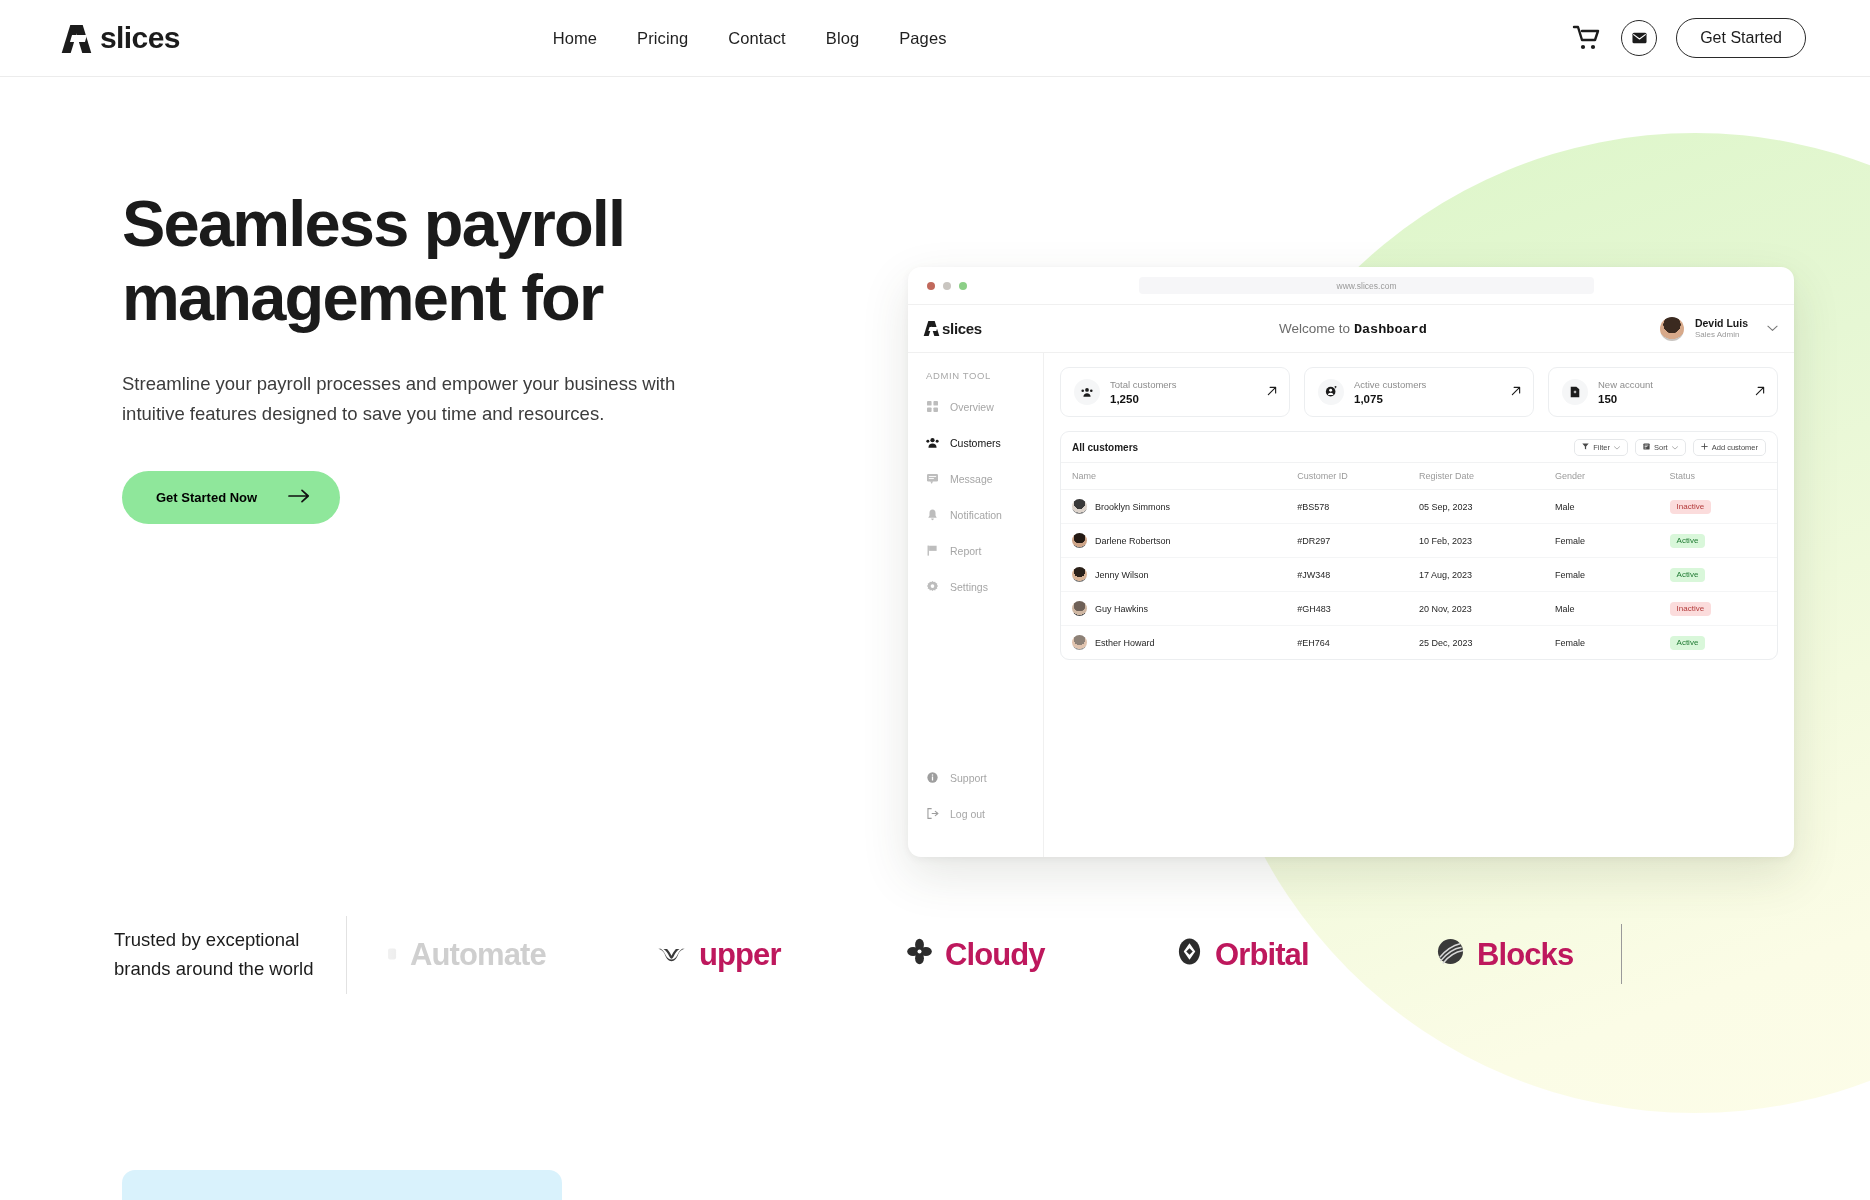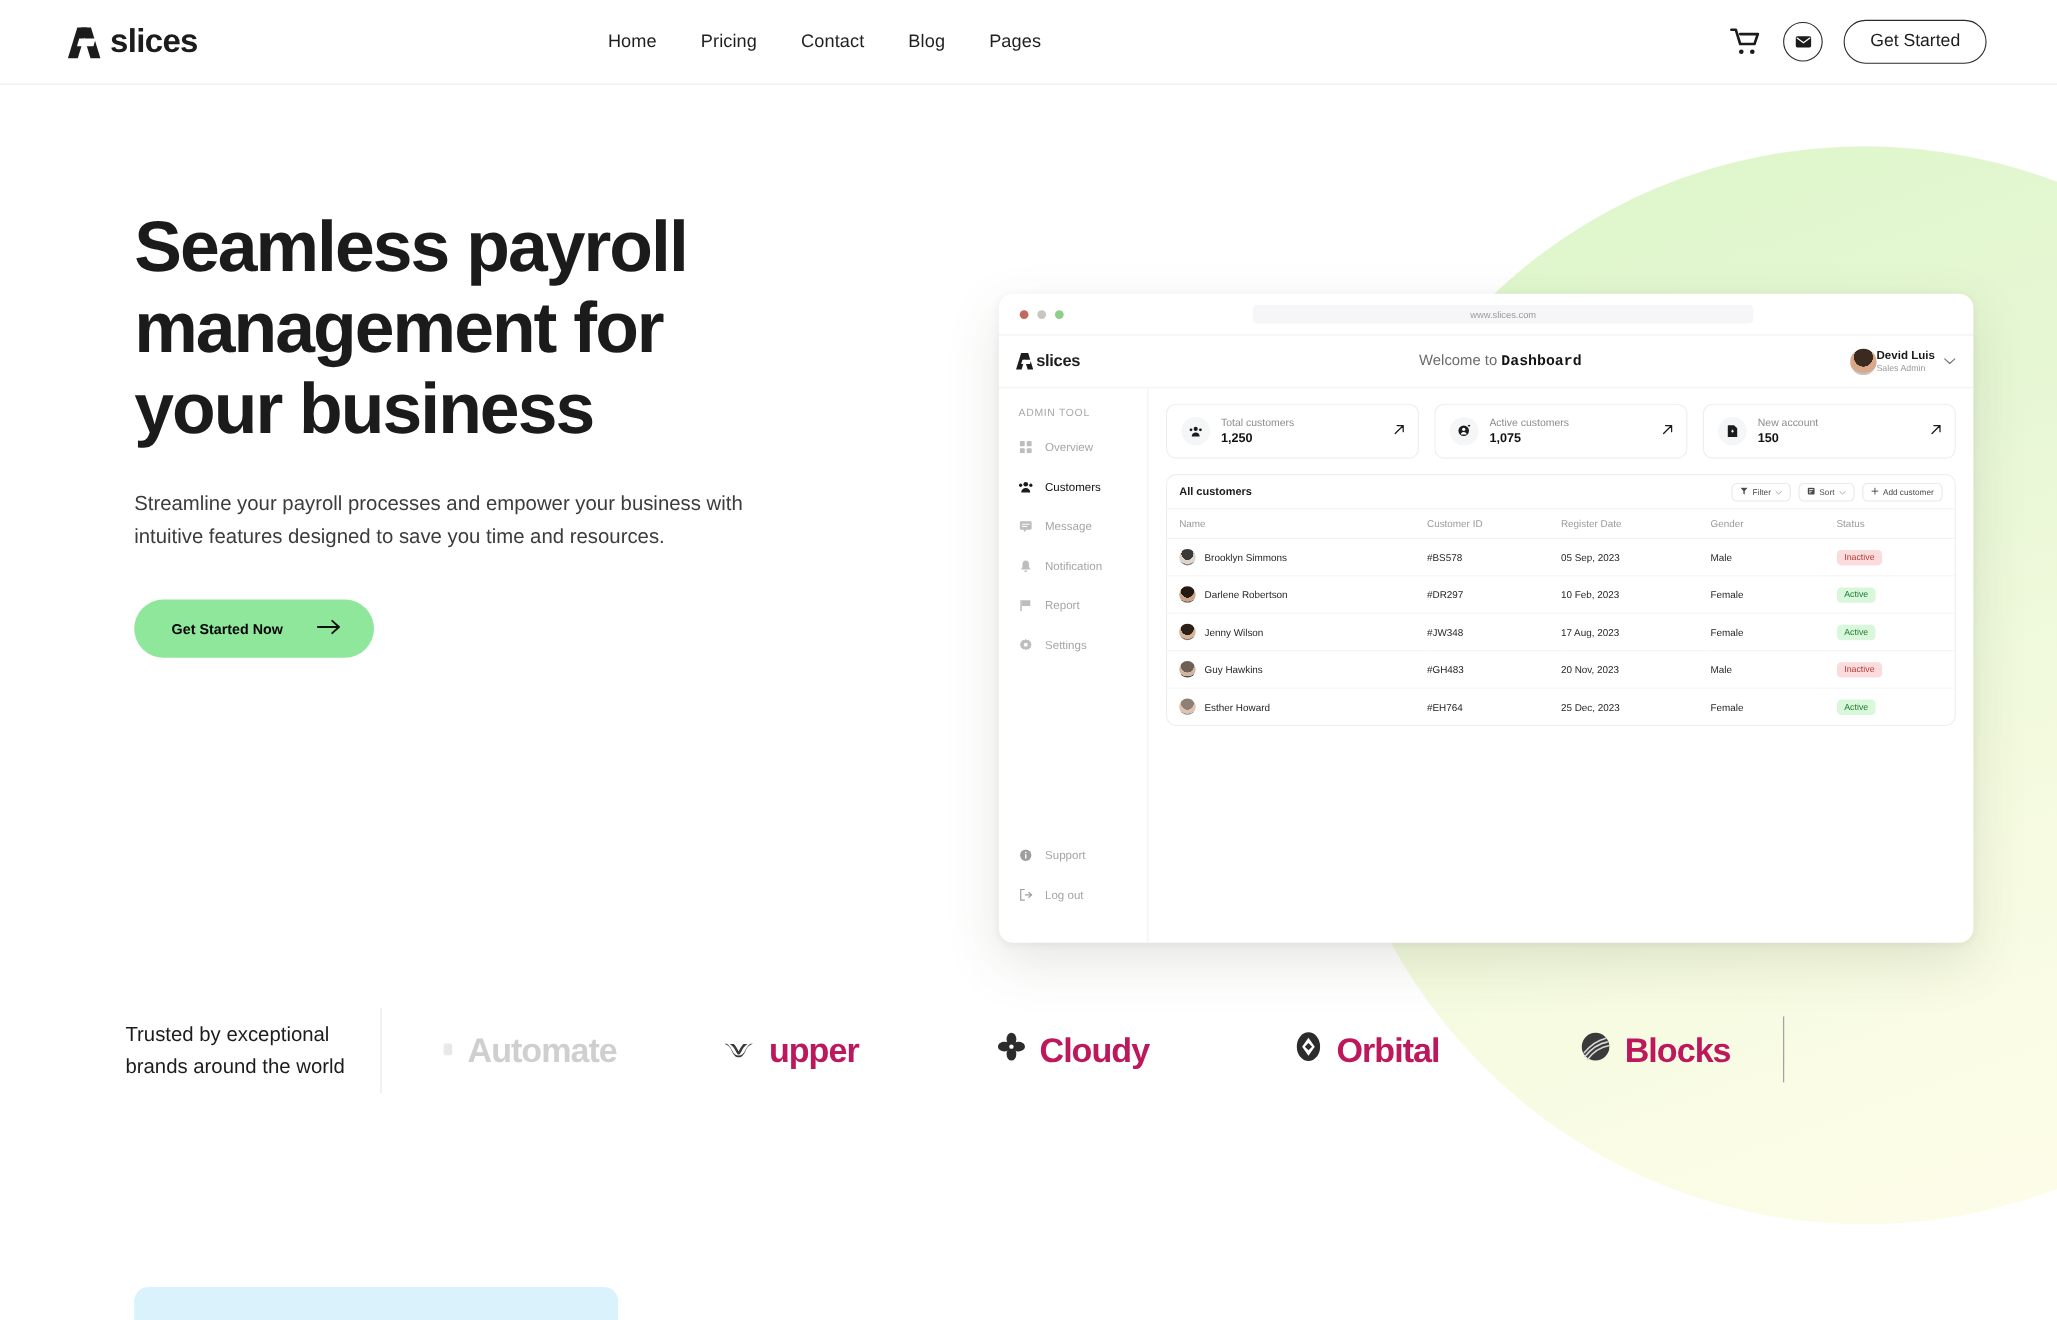--- a/index.html
+++ b/index.html
@@ -101,21 +101,21 @@
     height:48px; display:flex; align-items:center; border-bottom:1px solid #f0f0f0;
   }
   .dash-logo { display:flex; align-items:center; gap:4px; margin-left:18px; width:120px;}
   .dash-logo .lm { width:12px; height:15px; position:relative; }
   .dash-logo .lm .b1 { position:absolute; left:0; top:0; width:4.5px; height:15px; background:#1c1c1c; transform:skewX(-17deg);}
   .dash-logo .lm .b2 { position:absolute; left:6px; top:0; width:4.5px; height:15px; background:#1c1c1c; transform:skewX(17deg);}
   .dash-logo .lm .nt { position:absolute; left:2.5px; top:6px; width:7.5px; height:3.5px; background:#fff; transform:skewX(-17deg);}
   .dash-logo span { font-size:15px; font-weight:700; letter-spacing:-0.3px;}
   .welcome { margin:0 auto; font-size:13.5px; color:#6b6b6b; }
   .welcome b { color:#141414; font-weight:700;font-family:Liberation Mono, monospace; }
-  .profile { display:flex; align-items:center; gap:0; margin-right:16px; }
+  .profile { display:flex; align-items:center; gap:11px; margin-right:16px; }
   .avatar-lg {
     width:24px;height:24px;border-radius:50%;
     background:radial-gradient(circle at 50% 32%,#3b2a20 0 42%,#d7a98a 43% 70%,#c8c4c0 71%);
   }
   .pname { font-size:10.5px; font-weight:700; color:#1a1a1a; line-height:1.25;}
   .prole { font-size:8px; color:#9a9a9a; line-height:1.3;}
 
   #dash-body { display:flex; height:504px; }
   #dash-side { width:136px; border-right:1px solid #f0f0f0; padding-top:17px; position:relative;}
   .side-title { font-size:9.5px; color:#a8a8a8; letter-spacing:0.6px; margin-left:18px; margin-bottom:13px;}
@@ -230,21 +230,20 @@
     </div>
     <button class="getstarted-btn">Get Started</button>
   </div>
 </header>
 
 <section id="hero">
   <div id="hero-copy">
     <h1 id="hero-title">
       <span>Seamless payroll</span><br>
       <span>management for</span><br>
-      <span>your business</span>
     </h1>
     <p id="hero-sub">Streamline your payroll processes and empower your business with intuitive features designed to save you time and resources.</p>
     <button id="hero-cta">
       <span class="label">Get Started Now</span>
       <span>
         <svg viewBox="0 0 22 14" width="22" height="14">
           <path d="M1 7 H20 M14 1.4 L20.2 7 L14 12.6" fill="none" stroke="#111" stroke-width="1.7" stroke-linecap="round" stroke-linejoin="round"></path>
         </svg>
       </span>
     </button>
@@ -573,21 +572,21 @@
   </div>
 </section>
 
 <section id="brands">
   <div id="brands-label">Trusted by exceptional brands around the world</div>
   <div class="brand-div"></div>
 
   <div id="brand-track">
     <div class="grad-fade"></div>
 
-    <div class="brand faded" style="left:56px">
+    <div class="brand faded" style="left:41px">
       <span>
         <svg viewBox="0 0 10 24" width="9" height="22">
             <rect x="0" y="6" width="9" height="12" rx="2" fill="#e4e4e4"></rect>
           </svg>
       </span>
       <span>Automate</span>
     </div>
 
     <div class="brand" style="left:310px">
       <span>

